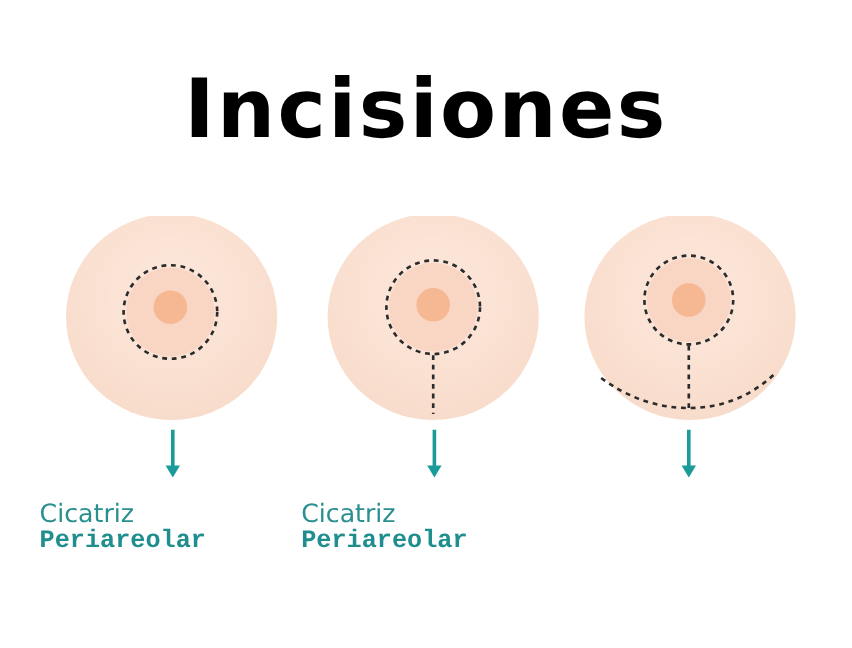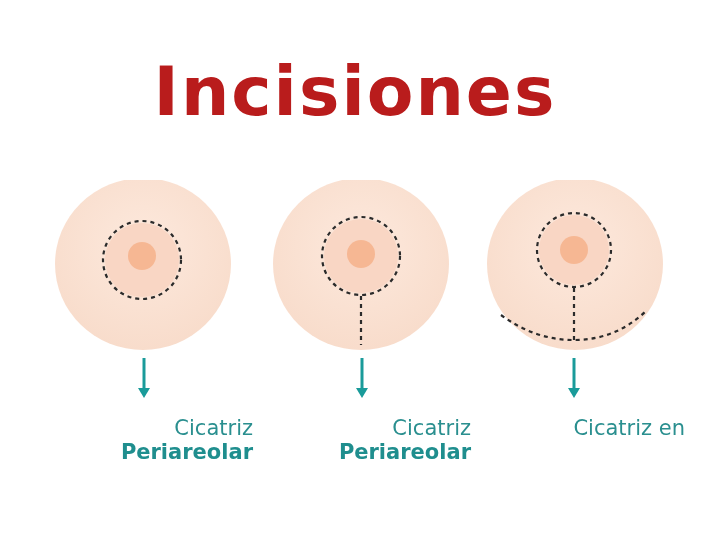--- a/index.html
+++ b/index.html
@@ -1,23 +1,23 @@
 <!DOCTYPE html>
 <html><head>
 <meta charset="utf-8">
 <style>
   html, body { margin:0; padding:0; }
   body { width:710px; height:540px; background:#ffffff; position:relative; overflow:hidden; font-family:"DejaVu Sans", sans-serif; }
-  .title { position:absolute; left:0; width:710px; top:52px; text-align:center; font-size:68px; font-weight:bold; color:#b91c1c; letter-spacing:2px; line-height:80px; }
+  .title { position:absolute; left:0; width:710px; top:52px; text-align:center; font-size:68px; font-weight:bold; color:#000000; letter-spacing:2px; line-height:80px; }
   .col { position:absolute; top:180px; width:200px; }
   .col svg { display:block; }
   .arrow { position:absolute; top:358px; width:16px; height:40px; }
-  .label { position:absolute; top:416px; width:220px; text-align:right; color:#1f8e8e; }
+  .label { position:absolute; top:416px; width:220px; text-align:left; color:#1f8e8e; }
   .label .l1 { font-size:21px; font-weight:normal; line-height:24px; color:#2a8f8f; }
-  .label .l2 { font-size:21px; font-weight:bold; line-height:24px; }
+  .label .l2 { font-size:21px; font-weight:bold; line-height:24px;font-family:Liberation Mono, monospace; }
 </style>
 </head>
 <body>
 
 <div class="title">Incisiones</div>
 
 <div class="col" style="left:43px;">
   <svg width="200" height="175" viewBox="0 0 200 175">
     <defs>
       <radialGradient id="skin1" cx="50%" cy="40%" r="60%">
@@ -80,14 +80,13 @@
 
 <div class="label" style="left:33px;">
   <div class="l1">Cicatriz</div>
   <div class="l2">Periareolar</div>
 </div>
 <div class="label" style="left:251px;">
   <div class="l1">Cicatriz</div>
   <div class="l2">Periareolar</div>
 </div>
 <div class="label" style="left:465px;">
-  <div class="l1">Cicatriz en</div>
 </div>
 
 </body></html>

